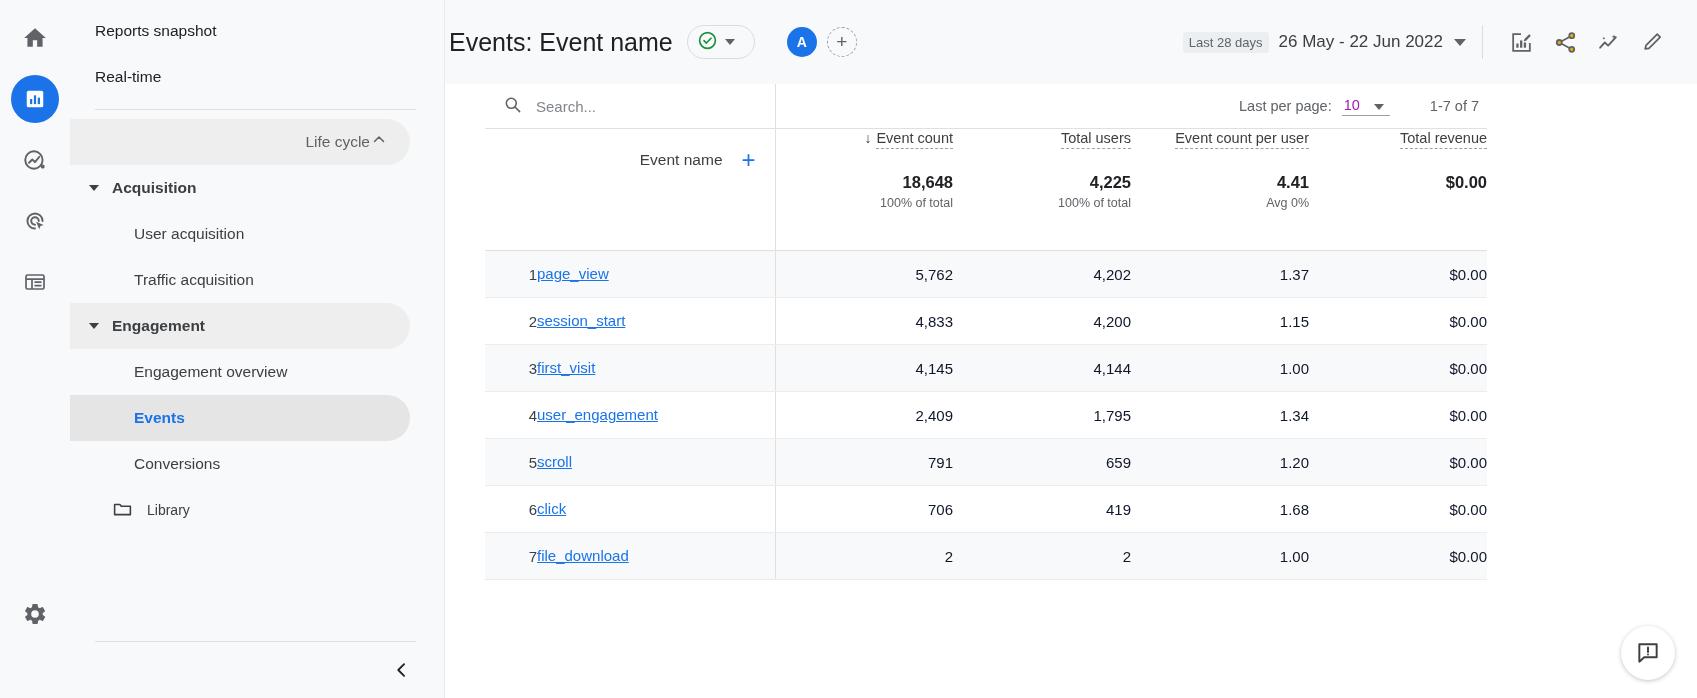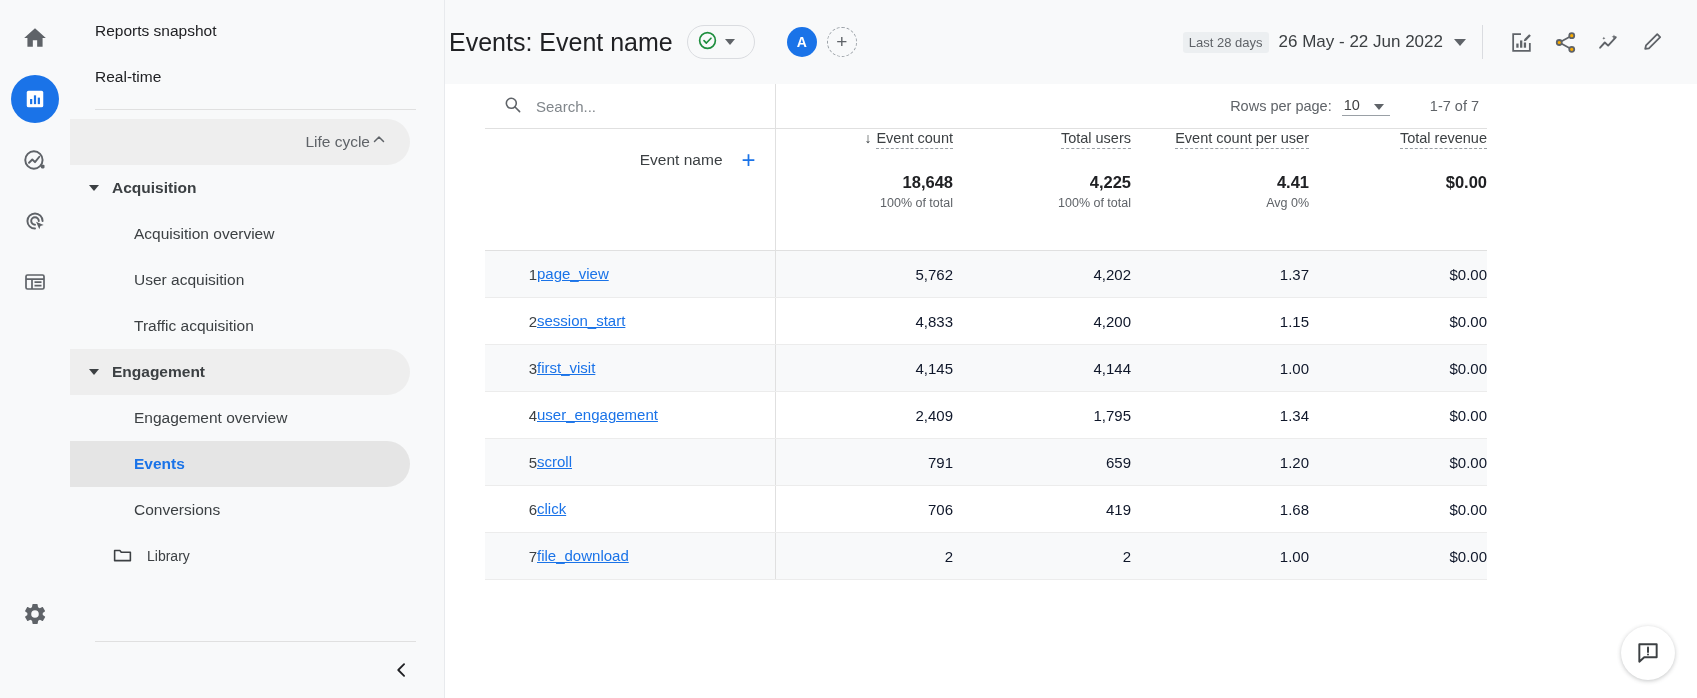--- a/index.html
+++ b/index.html
@@ -105,21 +105,21 @@
 
   
   .card { position:absolute; left:40px; top:84px; right:0; bottom:0; background:#fff; }
   .tbl { width: 1000px; border-collapse: collapse; table-layout: fixed; }
   .tbl td, .tbl th { padding:0; }
   .searchrow td { border-bottom:1px solid #e0e0e0; height:44px; }
   .search-cell { display:flex; align-items:center; gap:14px; padding-left:18px; height:44px; }
   .search-ph { font-size:15px; color:#80868b; }
   .rpp { display:flex; align-items:center; justify-content:flex-end; gap:0; height:44px; padding-right:8px; font-size:14.5px; color:#5f6368;}
   .rpp-label { margin-right:10px; }
-  .rpp-val { color:#404040; border-bottom:1px solid #9aa0a6; padding:0 30px 2px 2px; position:relative; }
+  .rpp-val { color:#a21caf; border-bottom:1px solid #9aa0a6; padding:0 30px 2px 2px; position:relative; }
   .rpp-val .chev-down { position:absolute; right:6px; top:7px; }
   .rpp-count { margin-left:40px; color:#5f6368; white-space:nowrap; }
 
   .colhead { height:122px; vertical-align:top; border-bottom:1px solid #e0e0e0; }
   .dim-head { display:flex; align-items:flex-start; justify-content:flex-end; gap:0; padding:22px 0 0 0; }
   .dim-name { font-size:15.5px; color:#3c4043; }
   .plus-btn { color:#1a73e8; font-size:24px; line-height:18px; width:52px; text-align:center; }
   .met-head { text-align:right; padding:22px 20px 0 10px; }
   .met-label { font-size:14.5px; color:#3c4043; display:inline; border-bottom:1px dashed #9aa0a6; padding-bottom:2px;}
   .sort-arrow { color:#3c4043; font-size:14px; margin-right:5px; }
@@ -200,23 +200,20 @@
       <span>
         <svg width="18" height="18" viewBox="0 0 24 24" fill="none" stroke="#5f6368" stroke-width="2">
             <path d="M6 14l6-6 6 6" stroke-linecap="round" stroke-linejoin="round"></path>
           </svg>
       </span>
     </div>
 
     <div class="nav-group">
       <span class="caret"></span>
       <span>Acquisition</span>
-    </div>
-    <div class="nav-sub">
-      <span>Acquisition overview</span>
     </div>
     <div class="nav-sub">
       <span>User acquisition</span>
     </div>
     <div class="nav-sub">
       <span>Traffic acquisition</span>
     </div>
 
     <div class="nav-group" style="background:#eeeeee;border-radius:0 23px 23px 0;">
       <span class="caret"></span>
@@ -325,21 +322,21 @@
                 <svg width="19" height="19" viewBox="0 0 24 24" fill="none" stroke="#5f6368" stroke-width="2">
                       <circle cx="10.5" cy="10.5" r="6.3"></circle>
                       <path d="M15.2 15.2L21 21" stroke-linecap="round"></path>
                     </svg>
               </span>
               <span class="search-ph">Search...</span>
             </div>
           </td>
           <td colspan="4" class="vline">
             <div class="rpp">
-              <span class="rpp-label">Rows per page:</span>
+              <span class="rpp-label">Last per page:</span>
               <span class="rpp-val">
                 <span>10</span>
                 <span class="chev-down"></span>
               </span>
               <span class="rpp-count">1-7 of 7</span>
             </div>
           </td>
         </tr>
 
         <tr class="colhead">

